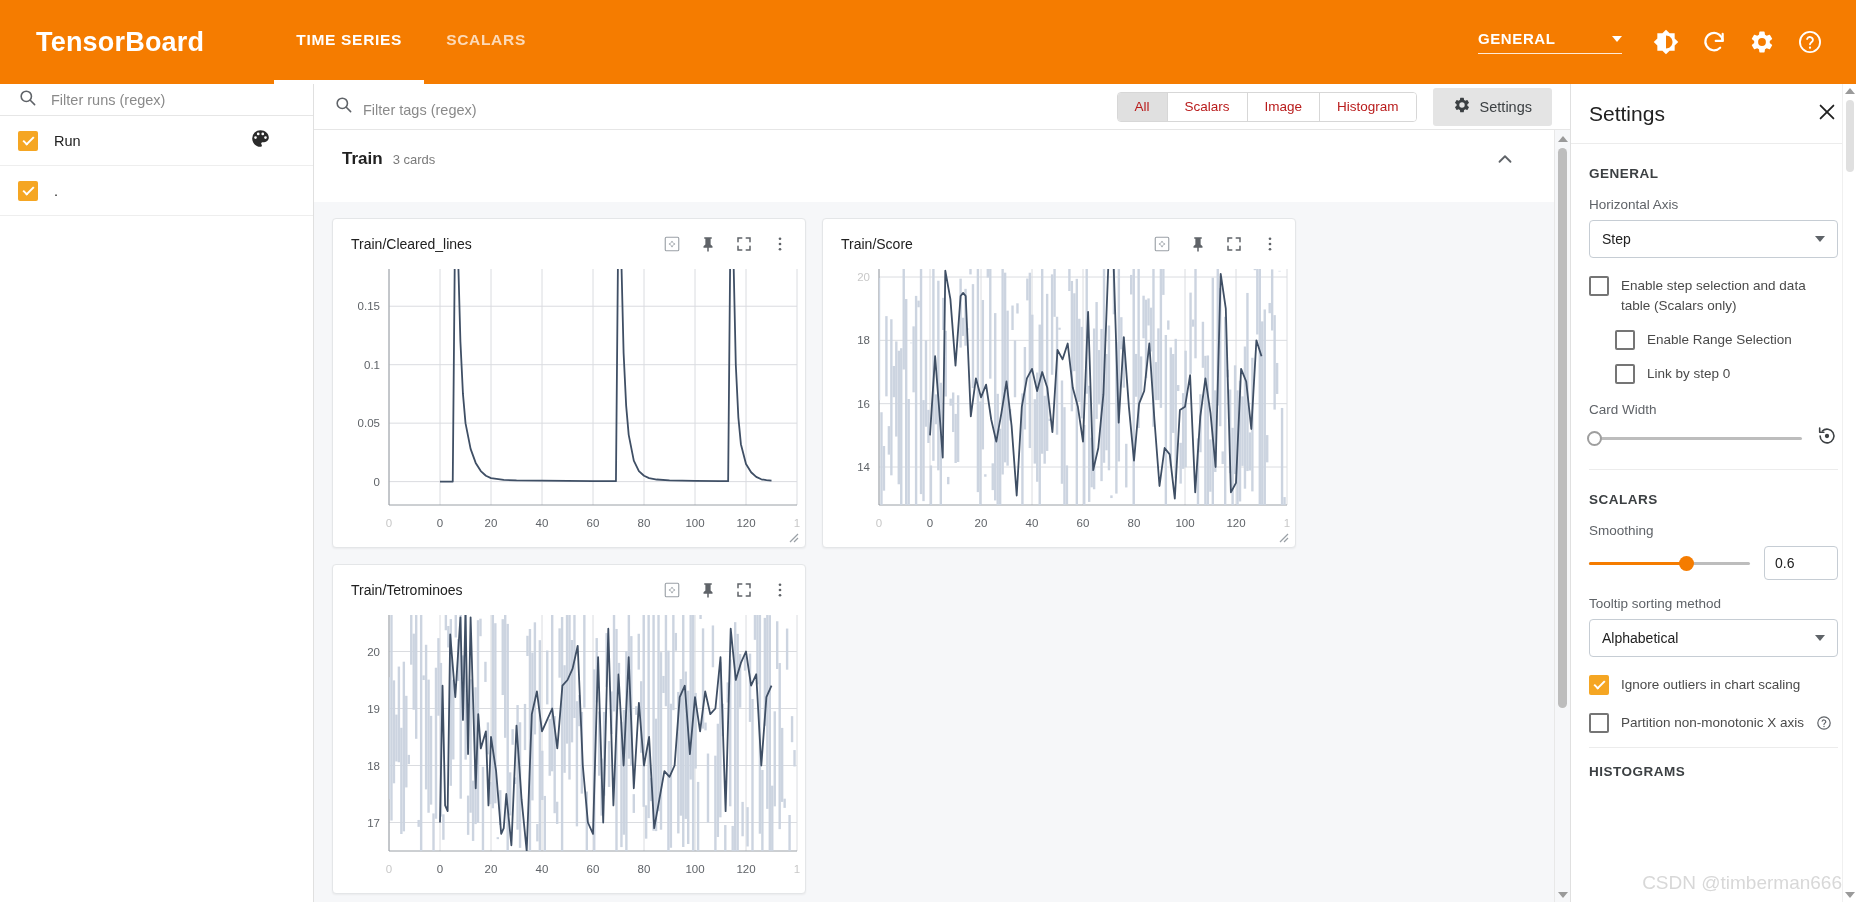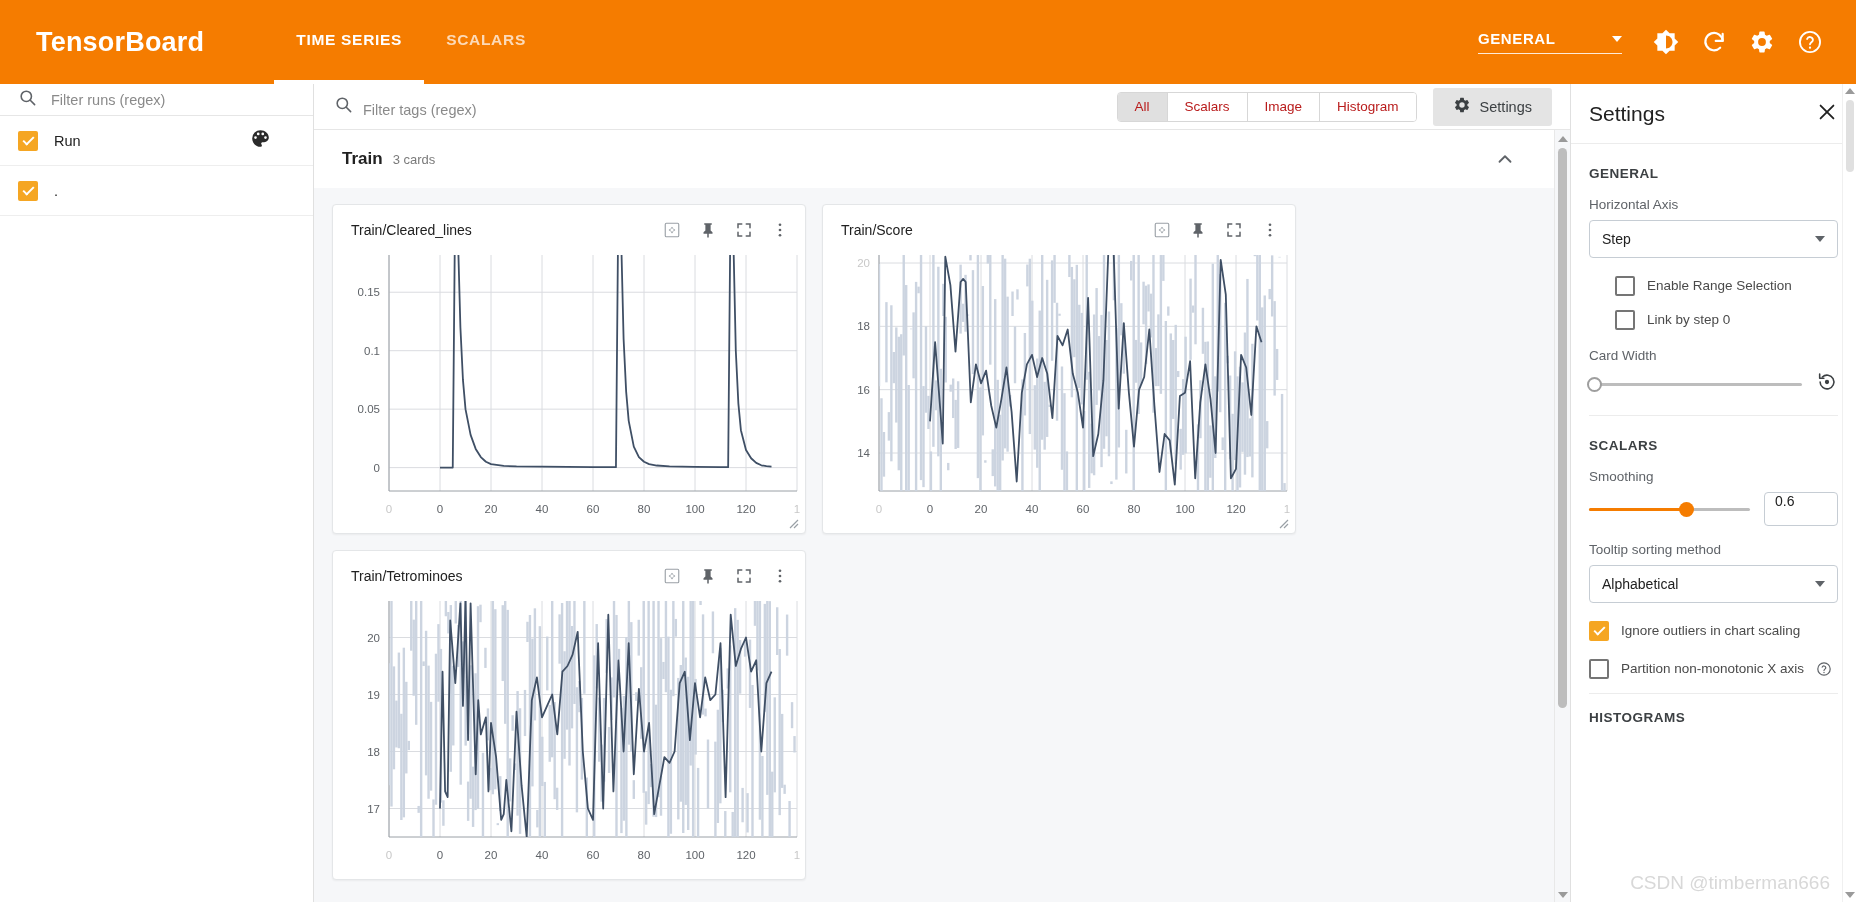--- a/index.html
+++ b/index.html
@@ -86,21 +86,21 @@
   }
   .filter-btn:last-child { border-right:none; }
   .filter-btn.active { background:#e0e0e0; }
   .settings-btn {
     display:flex; align-items:center; gap:9px; background:#e4e4e4;
     height:38px; padding:0 20px; margin-right:18px; border-radius:3px;
     font-size:14.5px; color:#3c4043; cursor:pointer;
   }
 
   .scroll-wrap { flex:1; display:flex; min-height:0; }
-  .cards-col { flex:1; min-width:0; display:flex; flex-direction:column; background:#fff; }
+  .cards-col { flex:1; min-width:0; display:flex; flex-direction:column; background:#fff;gap:14px; }
 
   .group-header {
     height:58px; display:flex; align-items:center; padding:0 28px;
     background:#fff; position:relative;
   }
   .group-title { font-size:17px; font-weight:bold; color:#212121; }
   .group-count { font-size:13px; color:#7a7a7a; margin-left:10px; }
   .chev-up { position:absolute; right:38px; top:18px; cursor:pointer; }
 
   .cards-area { flex:1; background:#f6f7f9; padding:16px 0 0 18px; overflow:hidden; position:relative; }
@@ -155,34 +155,34 @@
   .cb-row .txt { font-size:13.5px; color:#4a4a4a; line-height:20px; }
   .cb-row.indent { margin-left:26px; }
   .slider-row { display:flex; align-items:center; gap:14px; margin-bottom:6px; }
   .track { flex:1; height:3px; background:#bdbdbd; border-radius:2px; position:relative; }
   .track .fill { position:absolute; left:0; top:0; height:3px; background:#f57c00; border-radius:2px; }
   .knob { position:absolute; width:15px;height:15px;border-radius:50%; top:-6px; }
   .knob.hollow { border:2px solid #9e9e9e; background:#fff; }
   .knob.solid { background:#f57c00; }
   .num-input {
     width:74px; height:34px; border:1px solid #c6cdd4; border-radius:4px;
-    display:flex; padding:0 10px; font-size:14px; color:#212121;
+    display:flex; align-items:center; padding:0 10px; font-size:14px; color:#212121;
   }
   .divider { height:1px; background:#ececec; margin:18px 0 0; }
   .helpq { width:16px;height:16px; }
 
   .right-scroll {
     position:absolute; right:0; top:0; width:14px; height:100%;
     background:#fff; border-left:1px solid #f0f0f0;
     display:flex; flex-direction:column; align-items:center;
   }
   .rs-thumb { width:8px; background:#e0e0e0; border-radius:4px; }
 
   .watermark {
-    position:absolute; right:26px; bottom:8px;
+    position:absolute; right:14px; bottom:8px;
     font-size:19px; color:#d8d8d8; pointer-events:none; white-space:nowrap;
     font-family:"Liberation Sans", sans-serif;
   }
 </style>
 </head>
 <body>
 
 <div id="app">
 
   <div class="topbar">
@@ -877,20 +877,24 @@
 
       <div class="set-body">
         <div class="set-section">GENERAL</div>
 
         <div class="set-label">Horizontal Axis</div>
         <div class="select-box">
           <span class="val">Step</span>
           <span class="sel-caret"></span>
         </div>
 
+        <div class="cb-row">
+          <span class="cb outline"></span>
+          <span class="txt">Enable step selection and data table (Scalars only)</span>
+        </div>
 
         <div class="cb-row indent">
           <span class="cb outline"></span>
           <span class="txt">Enable Range Selection</span>
         </div>
 
         <div class="cb-row indent">
           <span class="cb outline"></span>
           <span class="txt">Link by step 0</span>
         </div>

